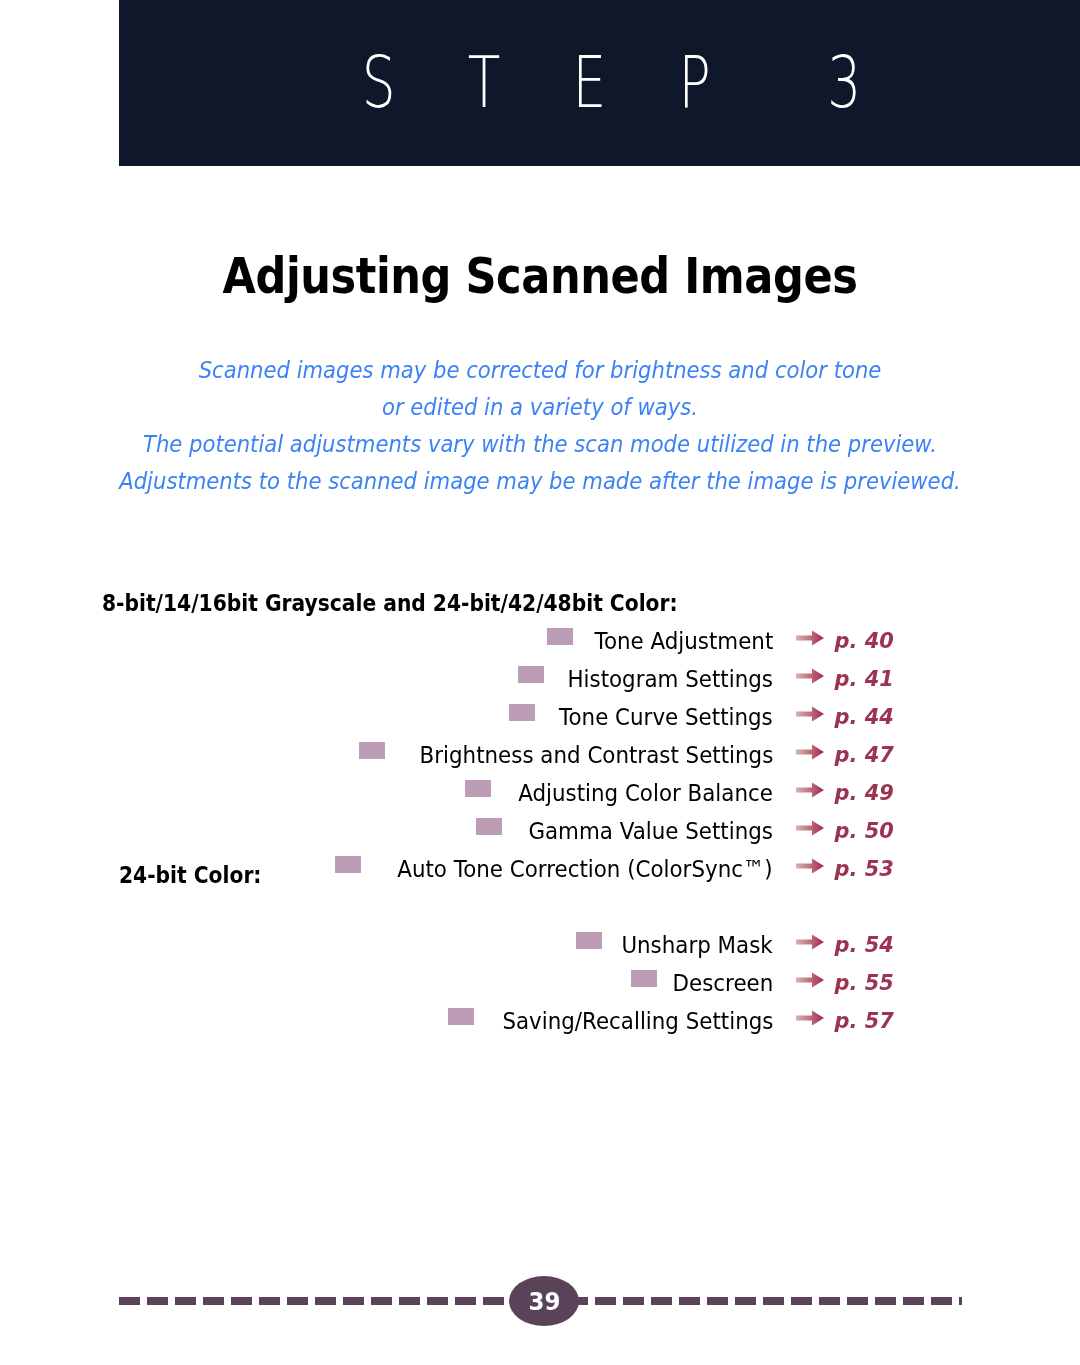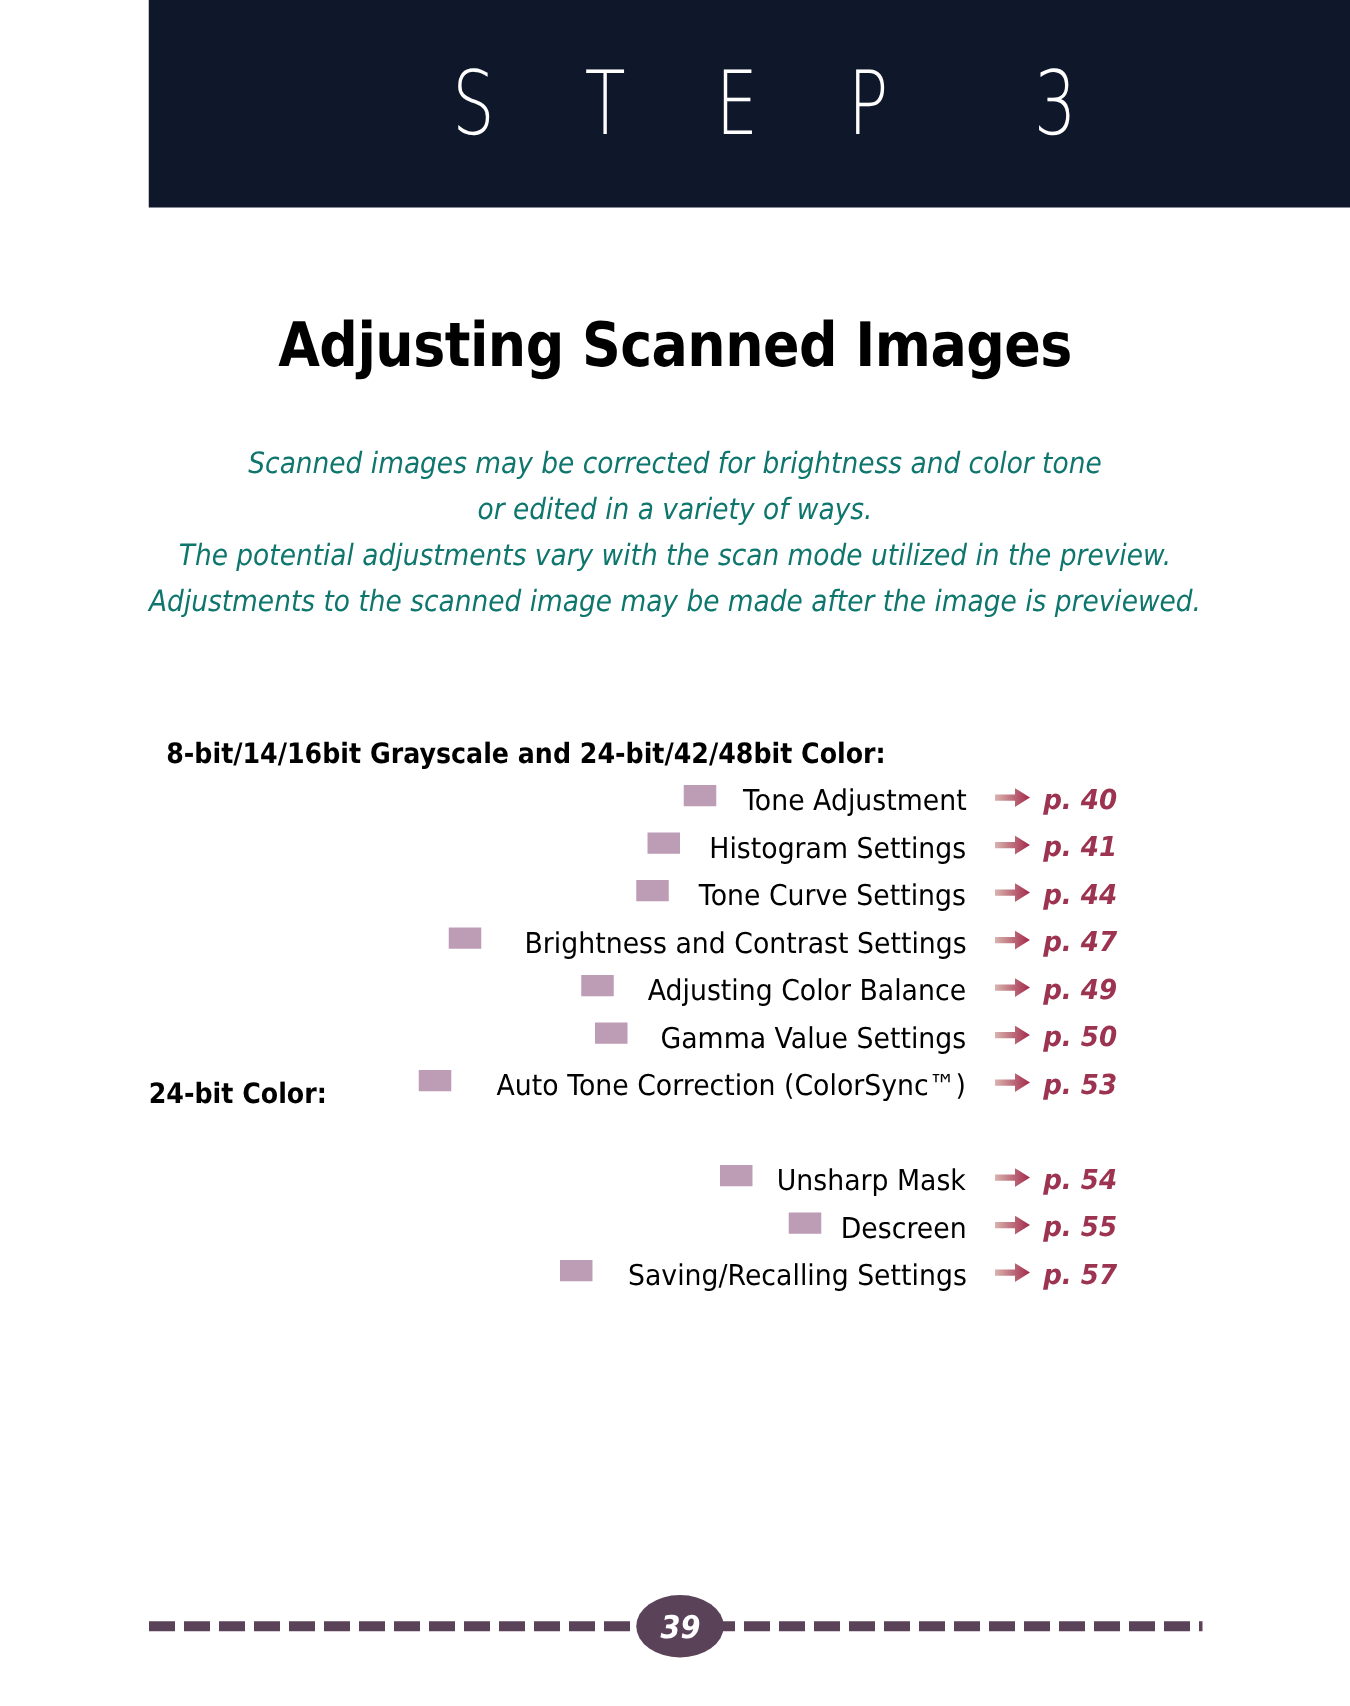--- a/index.html
+++ b/index.html
@@ -57,36 +57,36 @@
     transform-origin: center center;
   }
 
   
   .subtitle {
     position: absolute;
     left: 0;
     top: 352px;
     width: 1080px;
     text-align: center;
-    color: #0f766e;
+    color: #3b82f6;
   }
   .subtitle-line {
     font-family: "DejaVu Sans", sans-serif;
     font-style: italic;
     font-size: 23.5px;
     line-height: 37px;
     transform: scaleX(0.90);
     transform-origin: center center;
     white-space: nowrap;
   }
 
   
   .toc {
     position: absolute;
-    left: 133px;
+    left: 102px;
     top: 588px;
     width: 800px;
   }
   .group-heading {
     font-family: "DejaVu Sans", sans-serif;
     font-weight: bold;
     font-size: 22.5px;
     color: #000000;
     transform: scaleX(0.90);
     transform-origin: left center;
@@ -164,21 +164,20 @@
   }
   .spacer-row { height: 38px; }
 
   
   .footer {
     position: absolute;
     left: 119px;
     top: 1273px;
     width: 843px;
     height: 56px;
-    font-style: italic;
   }
   .footer-dash-left, .footer-dash-right {
     position: absolute;
     top: 24px;
     height: 8px;
     background-image: repeating-linear-gradient(
       to right,
       #5a4359 0px, #5a4359 21px,
       rgba(0,0,0,0) 21px, rgba(0,0,0,0) 28px
     );

